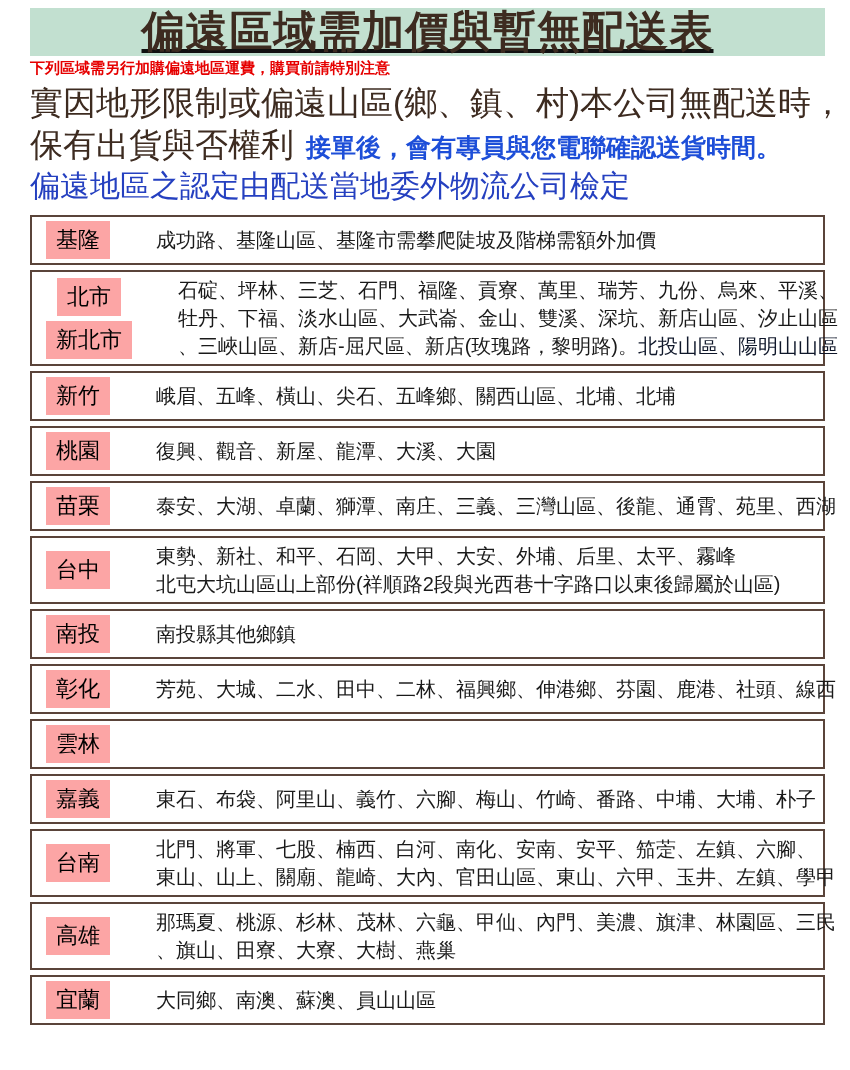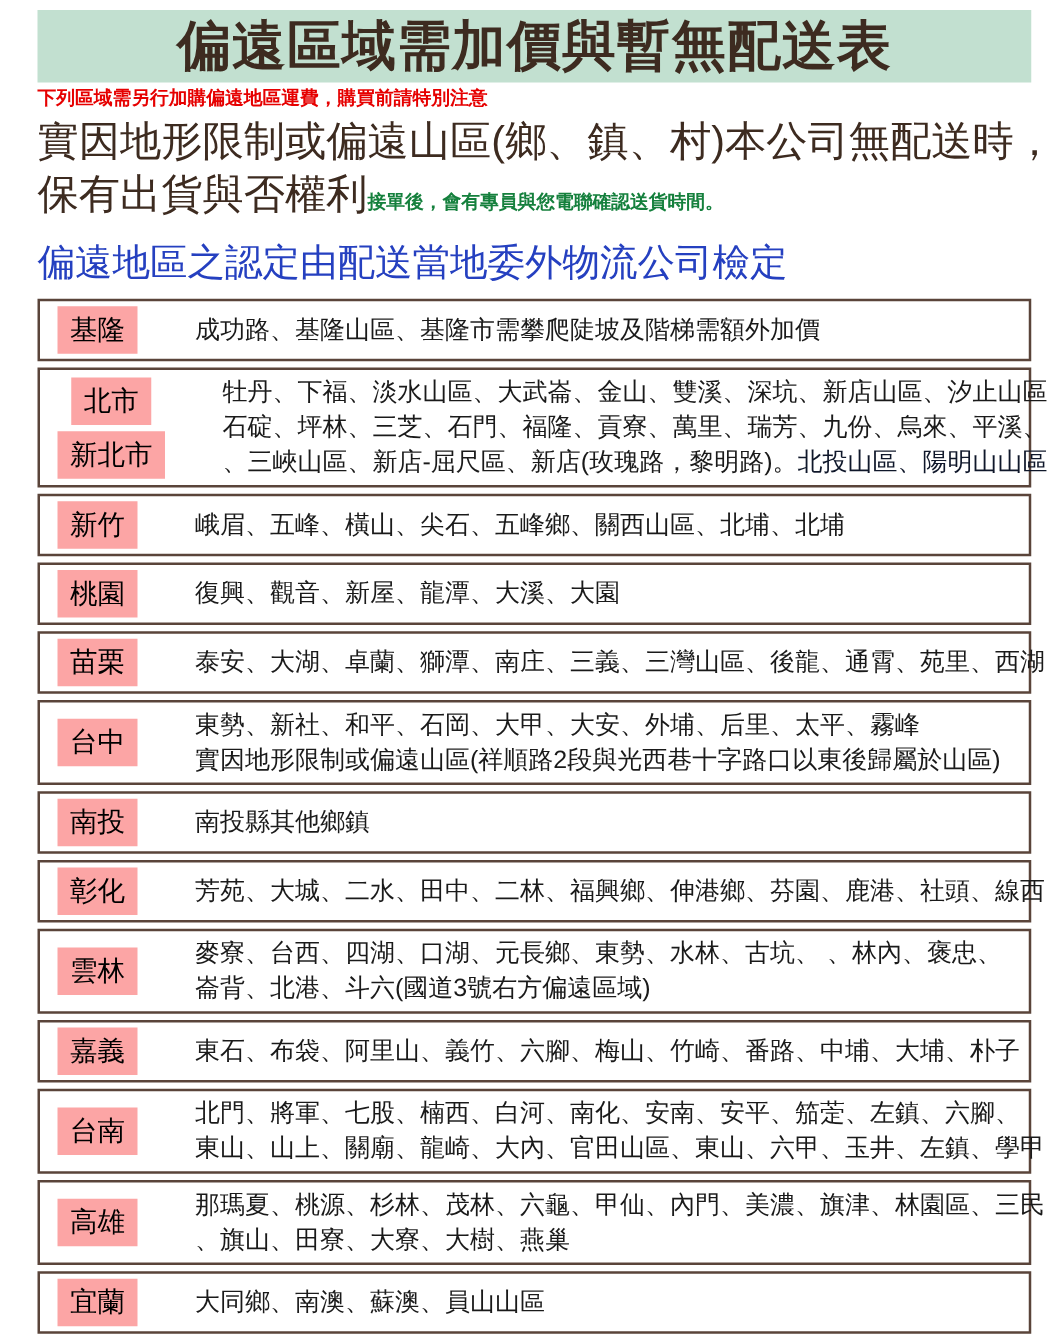--- a/index.html
+++ b/index.html
@@ -6,53 +6,54 @@
   body{
     width:850px;height:1070px;
     font-family:"Liberation Sans","DejaVu Sans",sans-serif;
     color:#111;
     overflow:hidden;
   }
   .page{padding:8px 25px 0 30px;}
 
   .title-bar{
     background:#c2e0d0;
-    height:58px;
+    height:48px;
     display:flex;align-items:center;justify-content:center;
     margin-bottom:3px;
+    text-decoration:underline;
   }
   .title-bar span{
     font-size:43px;font-weight:600;color:#3d2b20;letter-spacing:1px;
   }
 
   .warning{
     color:#e60000;
     font-family:"Liberation Serif","DejaVu Serif",serif;
     font-weight:bold;
     font-size:15px;
     margin:2px 0 4px 0;
   }
 
   .notice1,.notice2{
     color:#3d2b20;
     font-size:33px;
     line-height:1.28;
     white-space:nowrap;
   }
   .notice2 .red-inline{
-    color:#15803d;
+    color:#1d4ed8;
     font-family:"Liberation Serif","DejaVu Serif",serif;
     font-weight:bold;
-    font-size:15px;
-    margin-left:0;
+    font-size:25px;
+    margin-left:12px;
   }
   .blue-line{
     color:#2540c0;
     font-size:30px;
-    margin:14px 0 8px 0;
+    margin:0 0 8px 0;
     white-space:nowrap;
   }
 
   .row{
     border:2px solid #5a443a;
     background:#ffffff;
     display:flex;
     align-items:center;
     gap:14px;
     padding:4px 8px 4px 14px;
@@ -107,22 +108,22 @@
         <div class="content">
           <div class="line"><span>成功路、基隆山區、基隆市需攀爬陡坡及階梯需額外加價</span></div>
         </div>
       </div>
       <div class="row">
         <div class="labels">
           <div class="label">北市</div>
           <div class="label">新北市</div>
         </div>
         <div class="content">
+          <div class="line"><span>石碇、坪林、三芝、石門、福隆、貢寮、萬里、瑞芳、九份、烏來、平溪、</span></div>
           <div class="line"><span>牡丹、下福、淡水山區、大武崙、金山、雙溪、深坑、新店山區、汐止山區</span></div>
-          <div class="line"><span>石碇、坪林、三芝、石門、福隆、貢寮、萬里、瑞芳、九份、烏來、平溪、</span></div>
           <div class="line"><span>、三峽山區、新店-屈尺區、新店(玫瑰路，黎明路)。</span><span class="gray">北投山區、陽明山山區</span></div>
         </div>
       </div>
       <div class="row">
         <div class="labels">
           <div class="label">新竹</div>
         </div>
         <div class="content">
           <div class="line"><span>峨眉、五峰、橫山、尖石、五峰鄉、關西山區、北埔、北埔</span></div>
         </div>
@@ -142,21 +143,21 @@
         <div class="content">
           <div class="line"><span>泰安、大湖、卓蘭、獅潭、南庄、三義、三灣山區、後龍、通霄、苑里、西湖</span></div>
         </div>
       </div>
       <div class="row">
         <div class="labels">
           <div class="label">台中</div>
         </div>
         <div class="content">
           <div class="line"><span>東勢、新社、和平、石岡、大甲、大安、外埔、后里、太平、霧峰</span></div>
-          <div class="line"><span>實因地形限制或偏遠山區(祥順路2段與光西巷十字路口以東後歸屬於山區)</span></div>
+          <div class="line"><span>北屯大坑山區山上部份(祥順路2段與光西巷十字路口以東後歸屬於山區)</span></div>
         </div>
       </div>
       <div class="row">
         <div class="labels">
           <div class="label">南投</div>
         </div>
         <div class="content">
           <div class="line"><span>南投縣其他鄉鎮</span></div>
         </div>
       </div>
@@ -164,24 +165,20 @@
         <div class="labels">
           <div class="label">彰化</div>
         </div>
         <div class="content">
           <div class="line"><span>芳苑、大城、二水、田中、二林、福興鄉、伸港鄉、芬園、鹿港、社頭、線西</span></div>
         </div>
       </div>
       <div class="row">
         <div class="labels">
           <div class="label">雲林</div>
-        </div>
-        <div class="content">
-          <div class="line"><span>麥寮、台西、四湖、口湖、元長鄉、東勢、水林、古坑、 、林內、褒忠、</span></div>
-          <div class="line"><span>崙背、北港、斗六(國道3號右方偏遠區域)</span></div>
         </div>
       </div>
       <div class="row">
         <div class="labels">
           <div class="label">嘉義</div>
         </div>
         <div class="content">
           <div class="line"><span>東石、布袋、阿里山、義竹、六腳、梅山、竹崎、番路、中埔、大埔、朴子</span></div>
         </div>
       </div>

